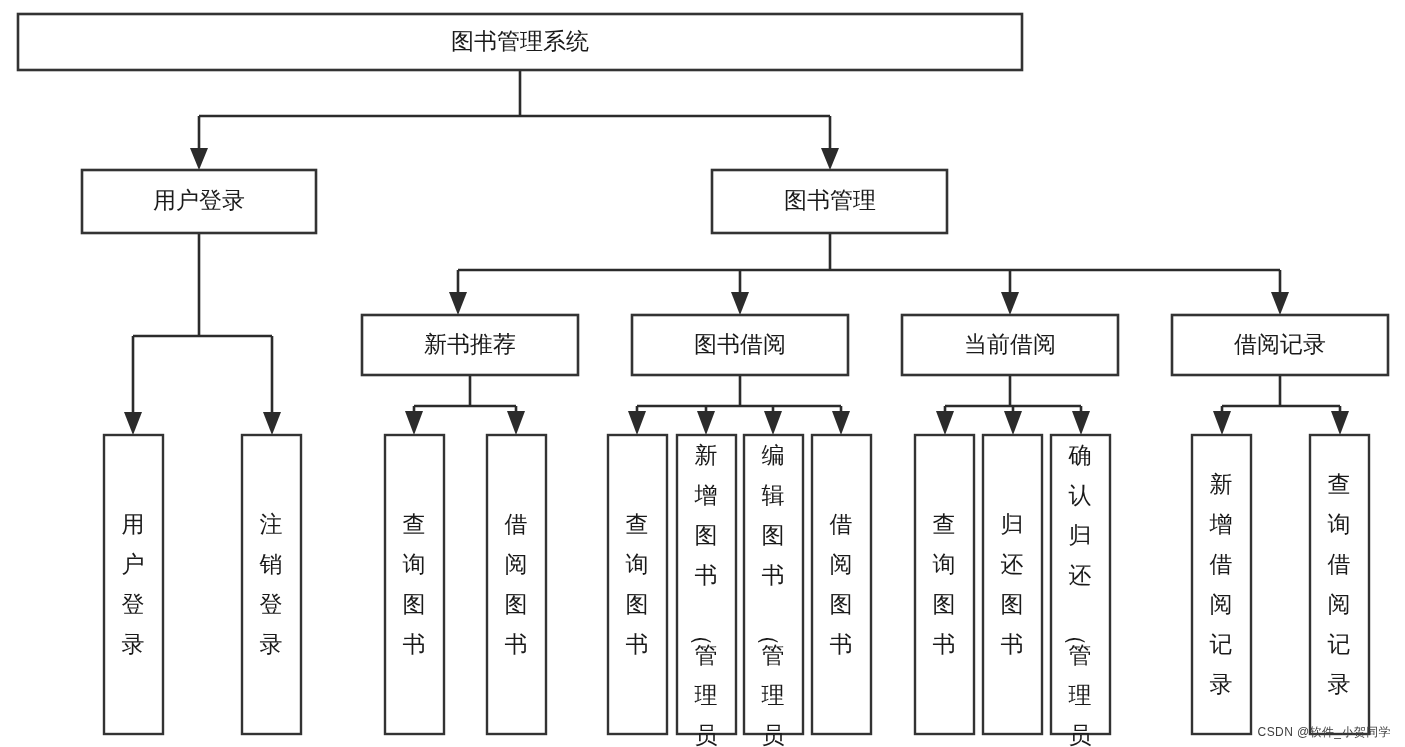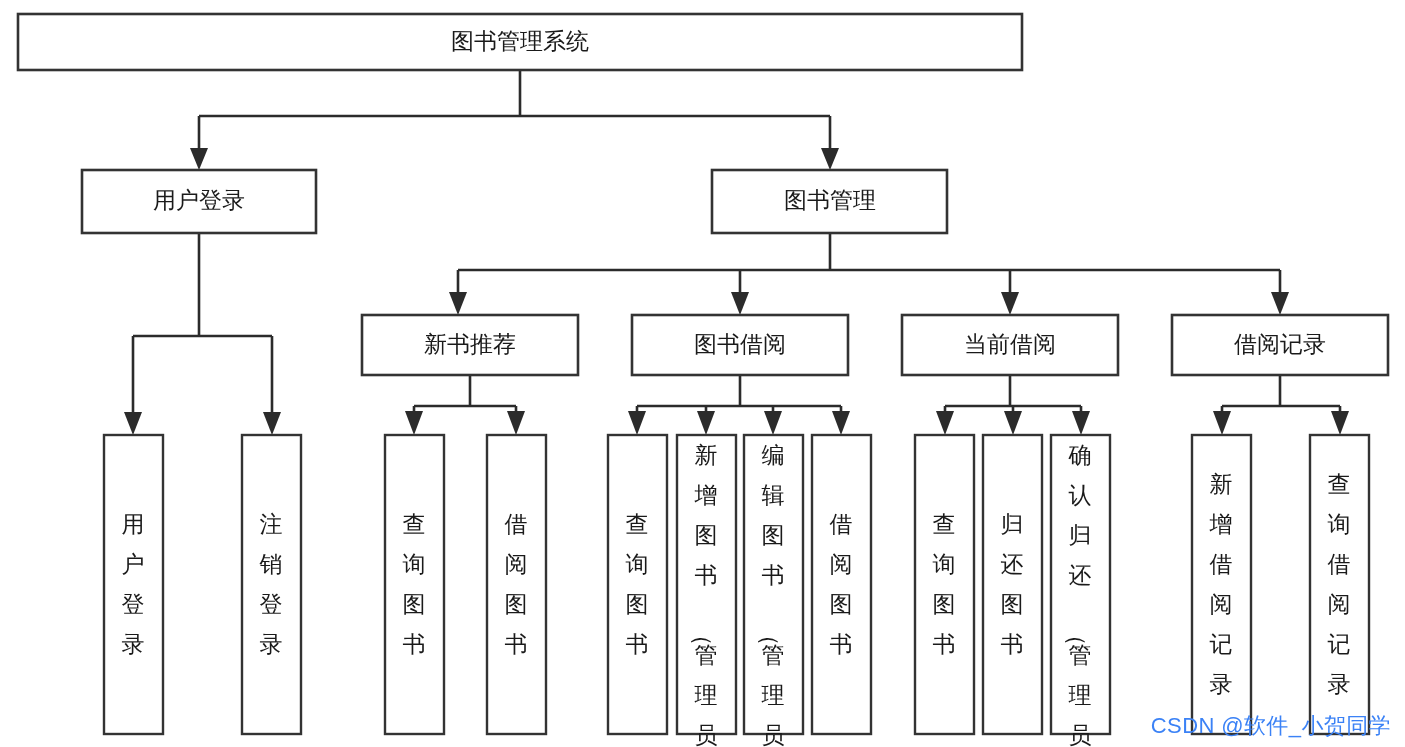--- a/index.html
+++ b/index.html
@@ -55,22 +55,22 @@
     font-family: "Liberation Sans", "DejaVu Sans", sans-serif;
     font-size: 23px;
     fill: #1a1a1a;
     text-anchor: middle;
   }
   .watermark {
     position: absolute;
     right: 14px;
     bottom: 6px;
     font-family: "Liberation Sans", "DejaVu Sans", sans-serif;
-    font-size: 22px;
-    color: #3b82f6;
+    font-size: 12px;
+    color: #404040;
     letter-spacing: 0.4px;
     white-space: nowrap;
     pointer-events: none;
     text-align: center;
   }
 </style>
 </head>
 <body>
 
 <div id="diagram-root">

